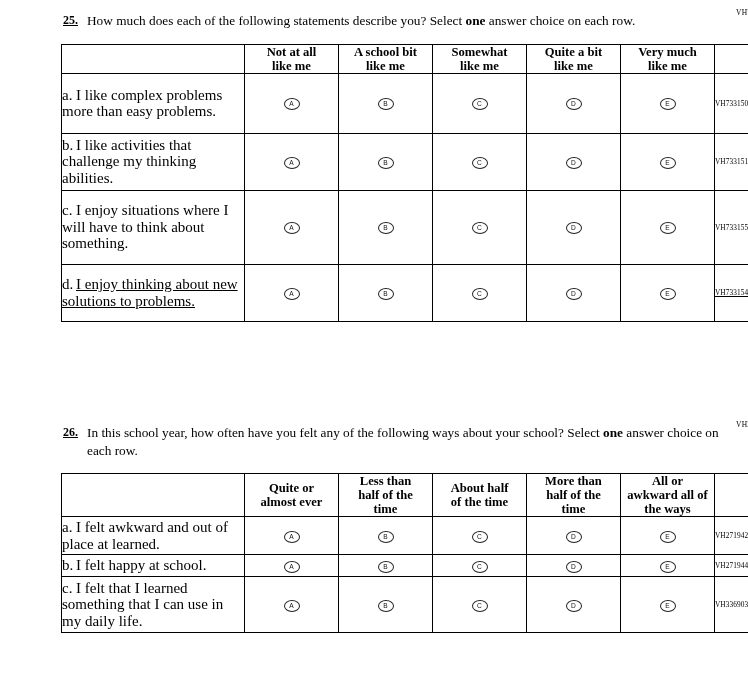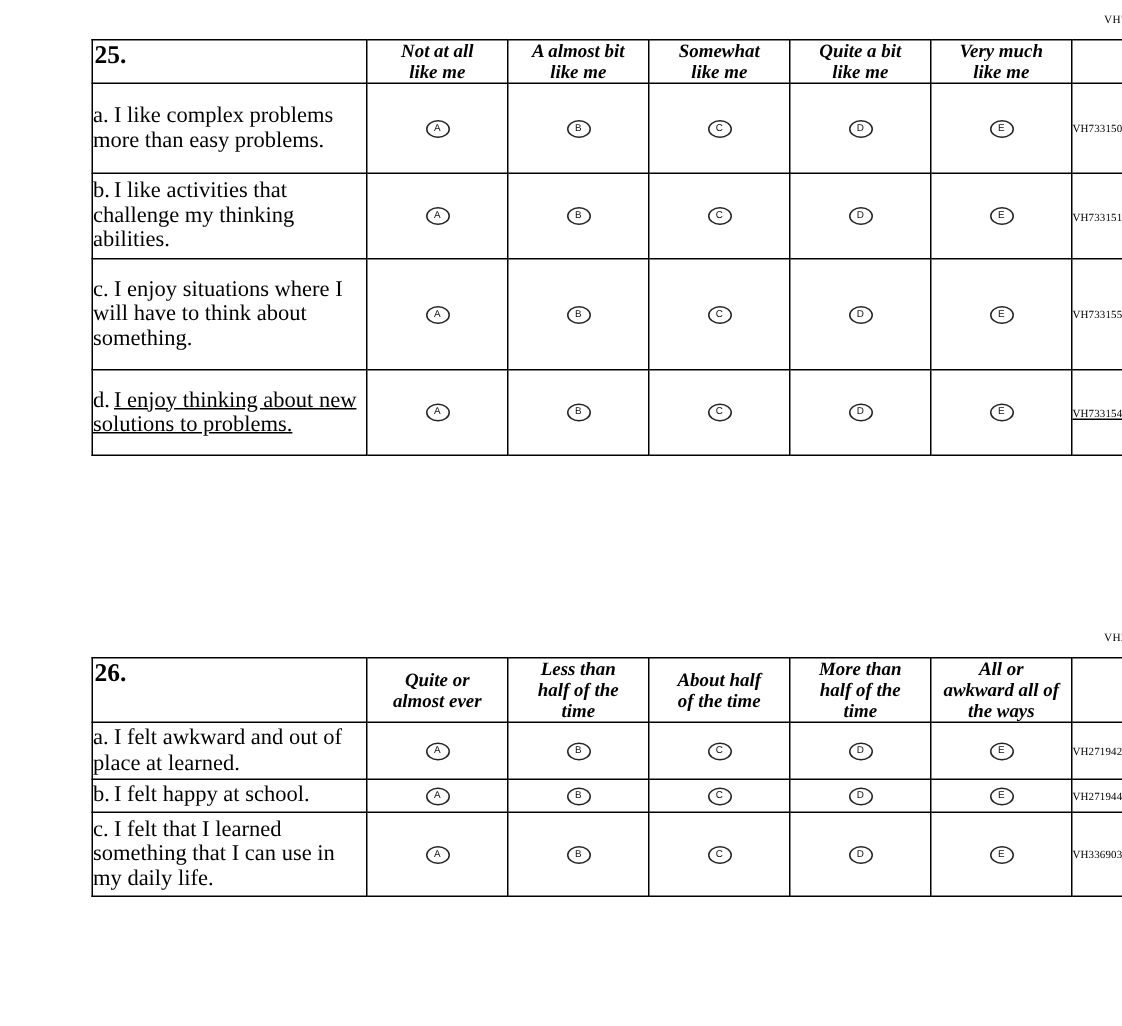--- a/index.html
+++ b/index.html
@@ -44,23 +44,24 @@
   .qstem {
     position: relative;
     margin: 0 0 0 0;
     padding: 0 40px 0 26px;
     font-size: 13.3px;
     line-height: 17.5px;
   }
   .qnum {
     position: absolute;
     left: 26px;
-    top: 16px;
+    top: 0;
     font-weight: bold;
-    font-size: 17px;
+    font-size: 12px;
+    text-decoration: underline;
   }
   .qtext {
     display: block;
     margin-left: 24px;
     text-indent: 0;
   }
   .qtext b { font-weight: bold; }
 
   
   table.matrix {
@@ -74,21 +75,20 @@
     padding: 0;
     vertical-align: middle;
   }
   th.hdr {
     font-size: 12.6px;
     font-weight: bold;
     line-height: 14px;
     text-align: center;
     padding: 5px 2px 5px 2px;
     font-family: "Liberation Serif", serif;
-    font-style: italic;
   }
   th.hdr-blank {
     border: 1px solid #000000;
   }
   th.hdr-code {
     border: 1px solid #000000;
   }
   td.stem-cell {
     font-size: 15px;
     line-height: 16.5px;
@@ -144,41 +144,42 @@
 </head>
 <body>
 
 <div class="page">
 
   <div class="question-block" id="q25">
     <div class="qcode-top">VH733149</div>
 
     <div class="qstem">
       <span class="qnum">25.</span>
+      <span class="qtext"><span>How much does each of the following statements describe you? Select </span><b>one</b><span> answer choice on each row.</span></span>
     </div>
 
     <table class="matrix">
       <colgroup>
         <col class="w-stem">
           <col class="w-opt">
           <col class="w-opt">
           <col class="w-opt">
           <col class="w-opt">
           <col class="w-opt">
           <col class="w-code">
       </colgroup>
       <tbody>
           <tr>
         <th class="hdr-blank"></th>
         <th class="hdr">
           <span>Not at all</span><br>
           <span>like me</span>
         </th>
         <th class="hdr">
-          <span>A almost bit</span><br>
+          <span>A school bit</span><br>
           <span>like me</span>
         </th>
         <th class="hdr">
           <span>Somewhat</span><br>
           <span>like me</span>
         </th>
         <th class="hdr">
           <span>Quite a bit</span><br>
           <span>like me</span>
         </th>
@@ -238,20 +239,21 @@
       </tr>
     </tbody>
       </table>
   </div>
 
   <div class="question-block" id="q26">
     <div class="qcode-top">VH271934</div>
 
     <div class="qstem">
       <span class="qnum">26.</span>
+      <span class="qtext"><span>In this school year, how often have you felt any of the following ways about your school? Select </span><b>one</b><span> answer choice on each row.</span></span>
     </div>
 
     <table class="matrix">
       <colgroup>
         <col class="w-stem">
           <col class="w-opt">
           <col class="w-opt">
           <col class="w-opt">
           <col class="w-opt">
           <col class="w-opt">

